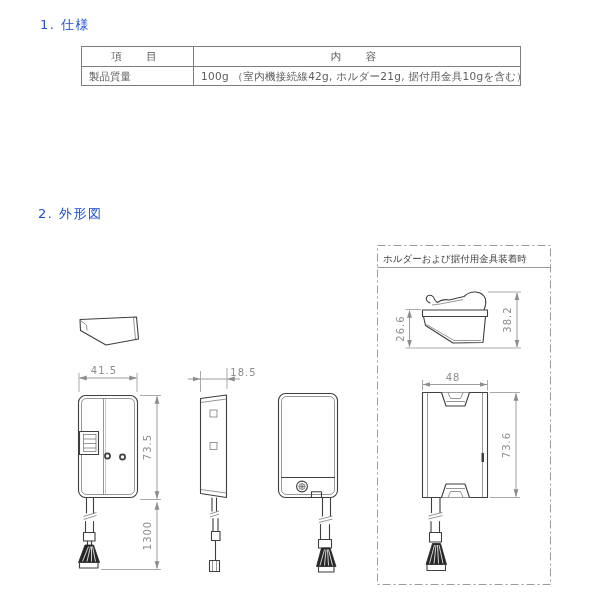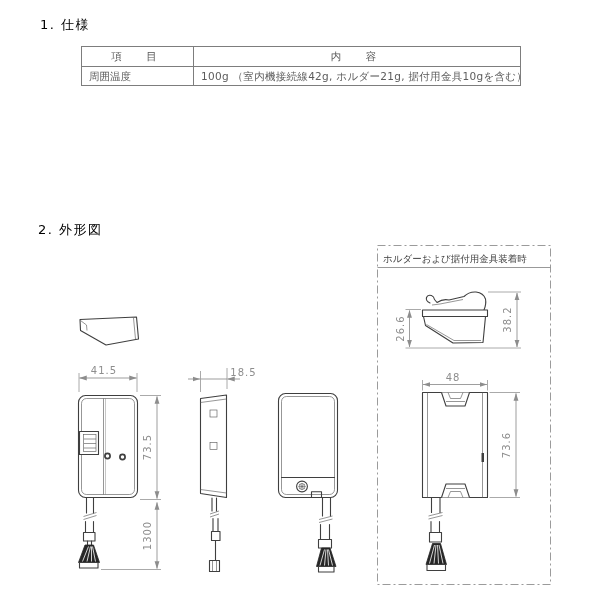--- a/index.html
+++ b/index.html
@@ -2,23 +2,23 @@
 <html><head>
 <meta charset="utf-8">
 <style>
   html,body{margin:0;padding:0;}
   body{
     width:600px;height:600px;position:relative;overflow:hidden;
     background:#ffffff;
     font-family:"DejaVu Sans","Liberation Sans",sans-serif;
     color:#3f3f3f;
   }
-  .sec-title{position:absolute;font-size:13px;color:#000000;letter-spacing:1.5px;white-space:nowrap;}
+  .sec-title{position:absolute;font-size:13px;color:#1d4ed8;letter-spacing:1.5px;white-space:nowrap;}
   #sec1{left:40px;top:16px;}
-  #sec2{left:38px;top:221px;}
+  #sec2{left:38px;top:205px;}
 
   table.spec{
     position:absolute;left:81px;top:46px;width:439px;
     border-collapse:collapse;table-layout:fixed;
   }
   table.spec col.c1{width:112px;}
   table.spec col.c2{width:327px;}
   table.spec th,table.spec td{
     border:1px solid #7d7d7d;
     font-size:10.5px;font-weight:normal;color:#5c5c5c;
@@ -53,21 +53,21 @@
       <col class="c2">
     </colgroup>
   <thead>
     <tr>
       <th>項　目</th>
       <th>内　容</th>
     </tr>
   </thead>
   <tbody>
     <tr>
-      <td>周囲温度</td>
+      <td>製品質量</td>
       <td class="val">100g （室内機接続線42g, ホルダー21g, 据付用金具10gを含む）</td>
     </tr>
   </tbody>
 </table>
 
 <div id="sec2" class="sec-title">2. 外形図</div>
 
 <svg id="drawing" width="600" height="360" viewBox="0 0 600 360" xmlns="http://www.w3.org/2000/svg">
   <defs>
     <marker id="arr" viewBox="0 0 10 10" refX="9.5" refY="5" markerWidth="9" markerHeight="9" orient="auto-start-reverse">

